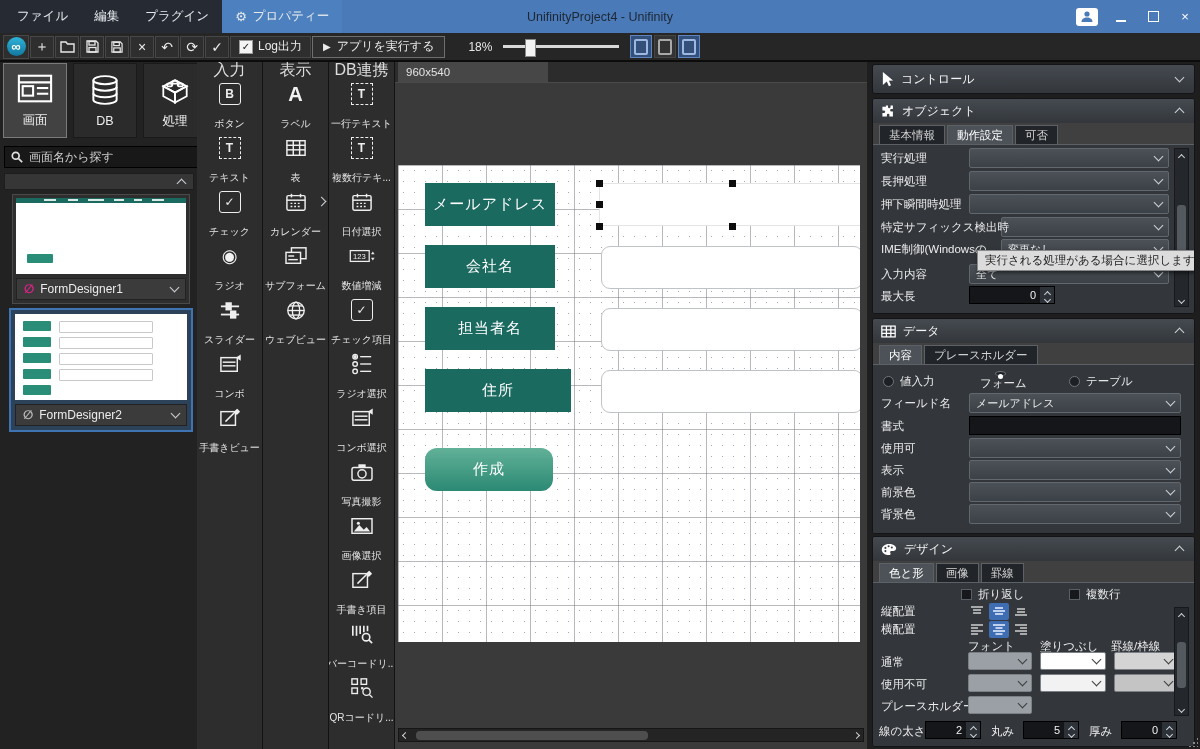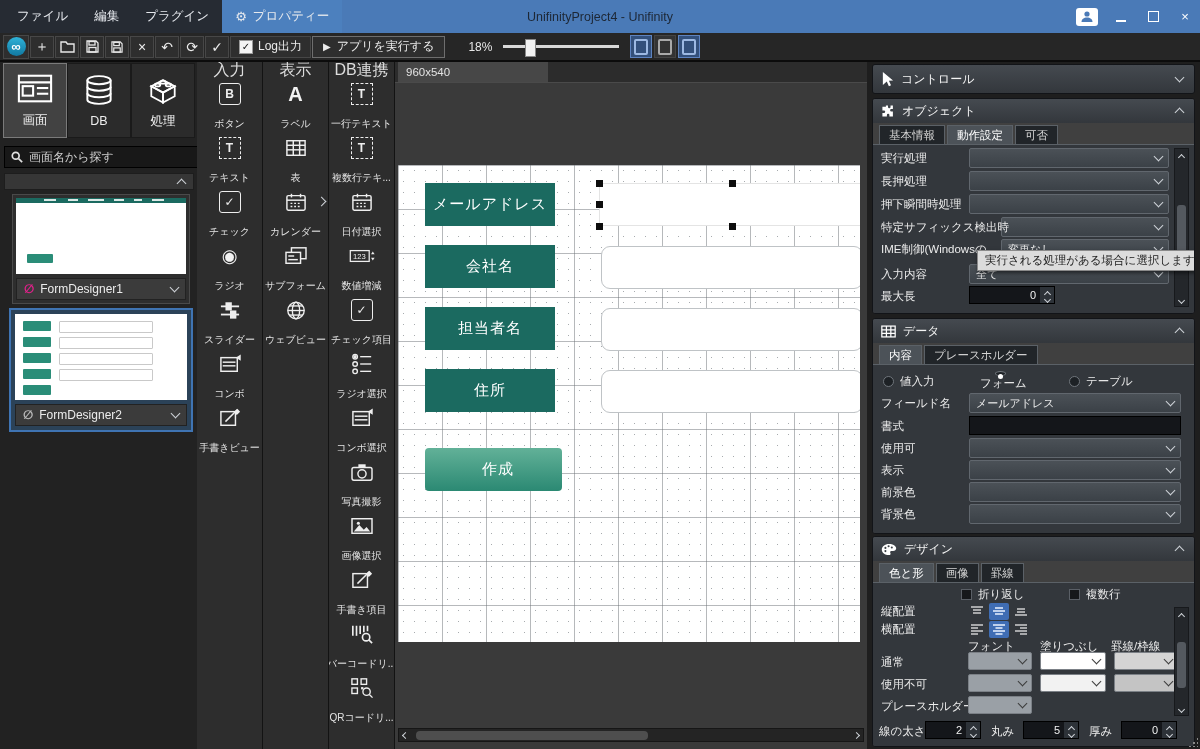--- a/index.html
+++ b/index.html
@@ -41,21 +41,21 @@
   .dev.on .sq{border-color:#9db9e2;}
 
   
   .main{position:absolute;left:0;top:60px;right:0;bottom:0;}
   .sidebar{position:absolute;left:0;top:0;bottom:0;width:197px;background:#222;border-right:1px solid #0e0e0e;}
   .palette{position:absolute;left:197px;top:0;bottom:0;width:198px;background:#2d2d2d;}
   .canvaswrap{position:absolute;left:395px;top:0;bottom:0;width:472px;background:#3a3a3a;border-right:1px solid #0c0c0c;}
   .rightpanel{position:absolute;left:867px;top:0;bottom:0;right:0;background:#1e1e1e;}
 
   
-  .stabs{position:absolute;left:3px;top:3px;display:flex;gap:0;}
+  .stabs{position:absolute;left:3px;top:3px;display:flex;gap:6px;}
   .stab{width:62px;height:73px;background:#2b2b2b;border:1px solid #1a1a1a;display:flex;flex-direction:column;align-items:center;justify-content:center;gap:7px;font-size:12.5px;color:#eee;}
   .stab.active{background:#424242;border-color:#7a7a7a;}
   .search{position:absolute;left:4px;top:86px;width:186px;height:20px;background:#181818;border:1px solid #000;display:flex;align-items:center;gap:6px;padding:0 6px;}
   .search .ph{font-size:12px;color:#cfcfcf;}
   .collapsebar{position:absolute;left:4px;top:113px;width:188px;height:15px;background:#363636;border:1px solid #1d1d1d;display:flex;align-items:center;}
   .card{position:absolute;left:12px;width:178px;background:#2e2e2e;border:1px solid #4a4a4a;padding:3px;box-sizing:border-box;}
   .card.sel{left:9px;width:184px;background:#2b4258;border:2px solid #3f74b3;padding:4px;}
   .thumb{position:relative;background:#fff;overflow:hidden;}
   .namebar{height:20px;margin-top:4px;background:#3b3b3b;border:1px solid #222;display:flex;align-items:center;gap:6px;padding:0 7px;font-size:12px;color:#ececec;}
   .slashicon{font-size:12px;font-weight:bold;}
@@ -88,21 +88,21 @@
   
   .ctabstrip{position:absolute;left:0;top:0;right:0;height:22px;background:#2c2c2c;border-bottom:1px solid #4a4a4a;}
   .ctab{position:absolute;left:3px;top:1px;width:150px;height:21px;background:#474747;display:flex;align-items:center;padding:0 8px;font-size:11.5px;color:#e3e3e3;box-sizing:border-box;}
   .cwhite{position:absolute;left:3px;top:105px;width:462px;height:477px;background:#fff;overflow:hidden;
     background-image:
       radial-gradient(circle,#a7abae 0.9px,transparent 1px),
       linear-gradient(to right,rgba(110,115,120,.5) 1px,transparent 1px),
       linear-gradient(to bottom,rgba(110,115,120,.5) 1px,transparent 1px);
     background-size:11px 11px,44px 44px,44px 44px;}
   .cbtn{position:absolute;background:#1b6a60;color:#fff;display:flex;align-items:center;justify-content:center;font-size:15px;letter-spacing:1px;}
-  .cbtn.create{border-radius:4px;background:linear-gradient(#62b198,#2b8973);padding-left:9px;}
+  .cbtn.create{border-radius:12px;background:linear-gradient(#62b198,#2b8973);}
   .cfield{position:absolute;background:#fff;border:1px solid #bfc3c6;border-radius:9px;box-sizing:border-box;}
   .cfield.sel{border:1px solid #e4e4e4;border-radius:0;}
   .handle{position:absolute;width:7px;height:7px;background:#0d0d0d;z-index:3;}
   .hscroll{position:absolute;left:3px;right:3px;bottom:7px;height:14px;background:#242424;border:1px solid #161616;display:flex;align-items:center;justify-content:space-between;padding:0 4px;box-sizing:border-box;}
   .hthumb{position:absolute;left:17px;top:2px;width:232px;height:9px;background:#4e4e4e;border-radius:4px;}
 
   
   .panel{position:absolute;left:5px;right:5px;background:#404040;border:1px solid #121418;border-radius:3px;overflow:hidden;}
   .phead{height:24px;background:linear-gradient(#454a50,#33373c);display:flex;align-items:center;gap:7px;padding:0 8px;font-size:12px;color:#f4f4f4;}
   .phead .hx{margin-left:auto;margin-right:3px;}
@@ -564,21 +564,21 @@
         <div class="handle" style="left:198px;top:36px;"></div>
         <div class="handle" style="left:198px;top:58px;"></div>
         <div class="handle" style="left:331px;top:58px;"></div>
 
         <div class="cbtn" style="left:27px;top:80px;width:130px;height:43px;">会社名</div>
         <div class="cfield" style="left:203px;top:81px;width:262px;height:43px;"></div>
 
         <div class="cbtn" style="left:27px;top:142px;width:130px;height:43px;">担当者名</div>
         <div class="cfield" style="left:203px;top:143px;width:262px;height:43px;"></div>
 
-        <div class="cbtn" style="left:27px;top:204px;width:130px;height:43px;">住所</div>
+        <div class="cbtn" style="left:27px;top:204px;width:146px;height:43px;">住所</div>
         <div class="cfield" style="left:203px;top:205px;width:262px;height:43px;"></div>
 
         <div class="cbtn create" style="left:27px;top:283px;width:128px;height:43px;">作成</div>
       </div>
       <div class="hscroll">
         <span class="chev left tiny"></span>
         <span class="hthumb"></span>
         <span class="chev right tiny"></span>
       </div>
     </div>

